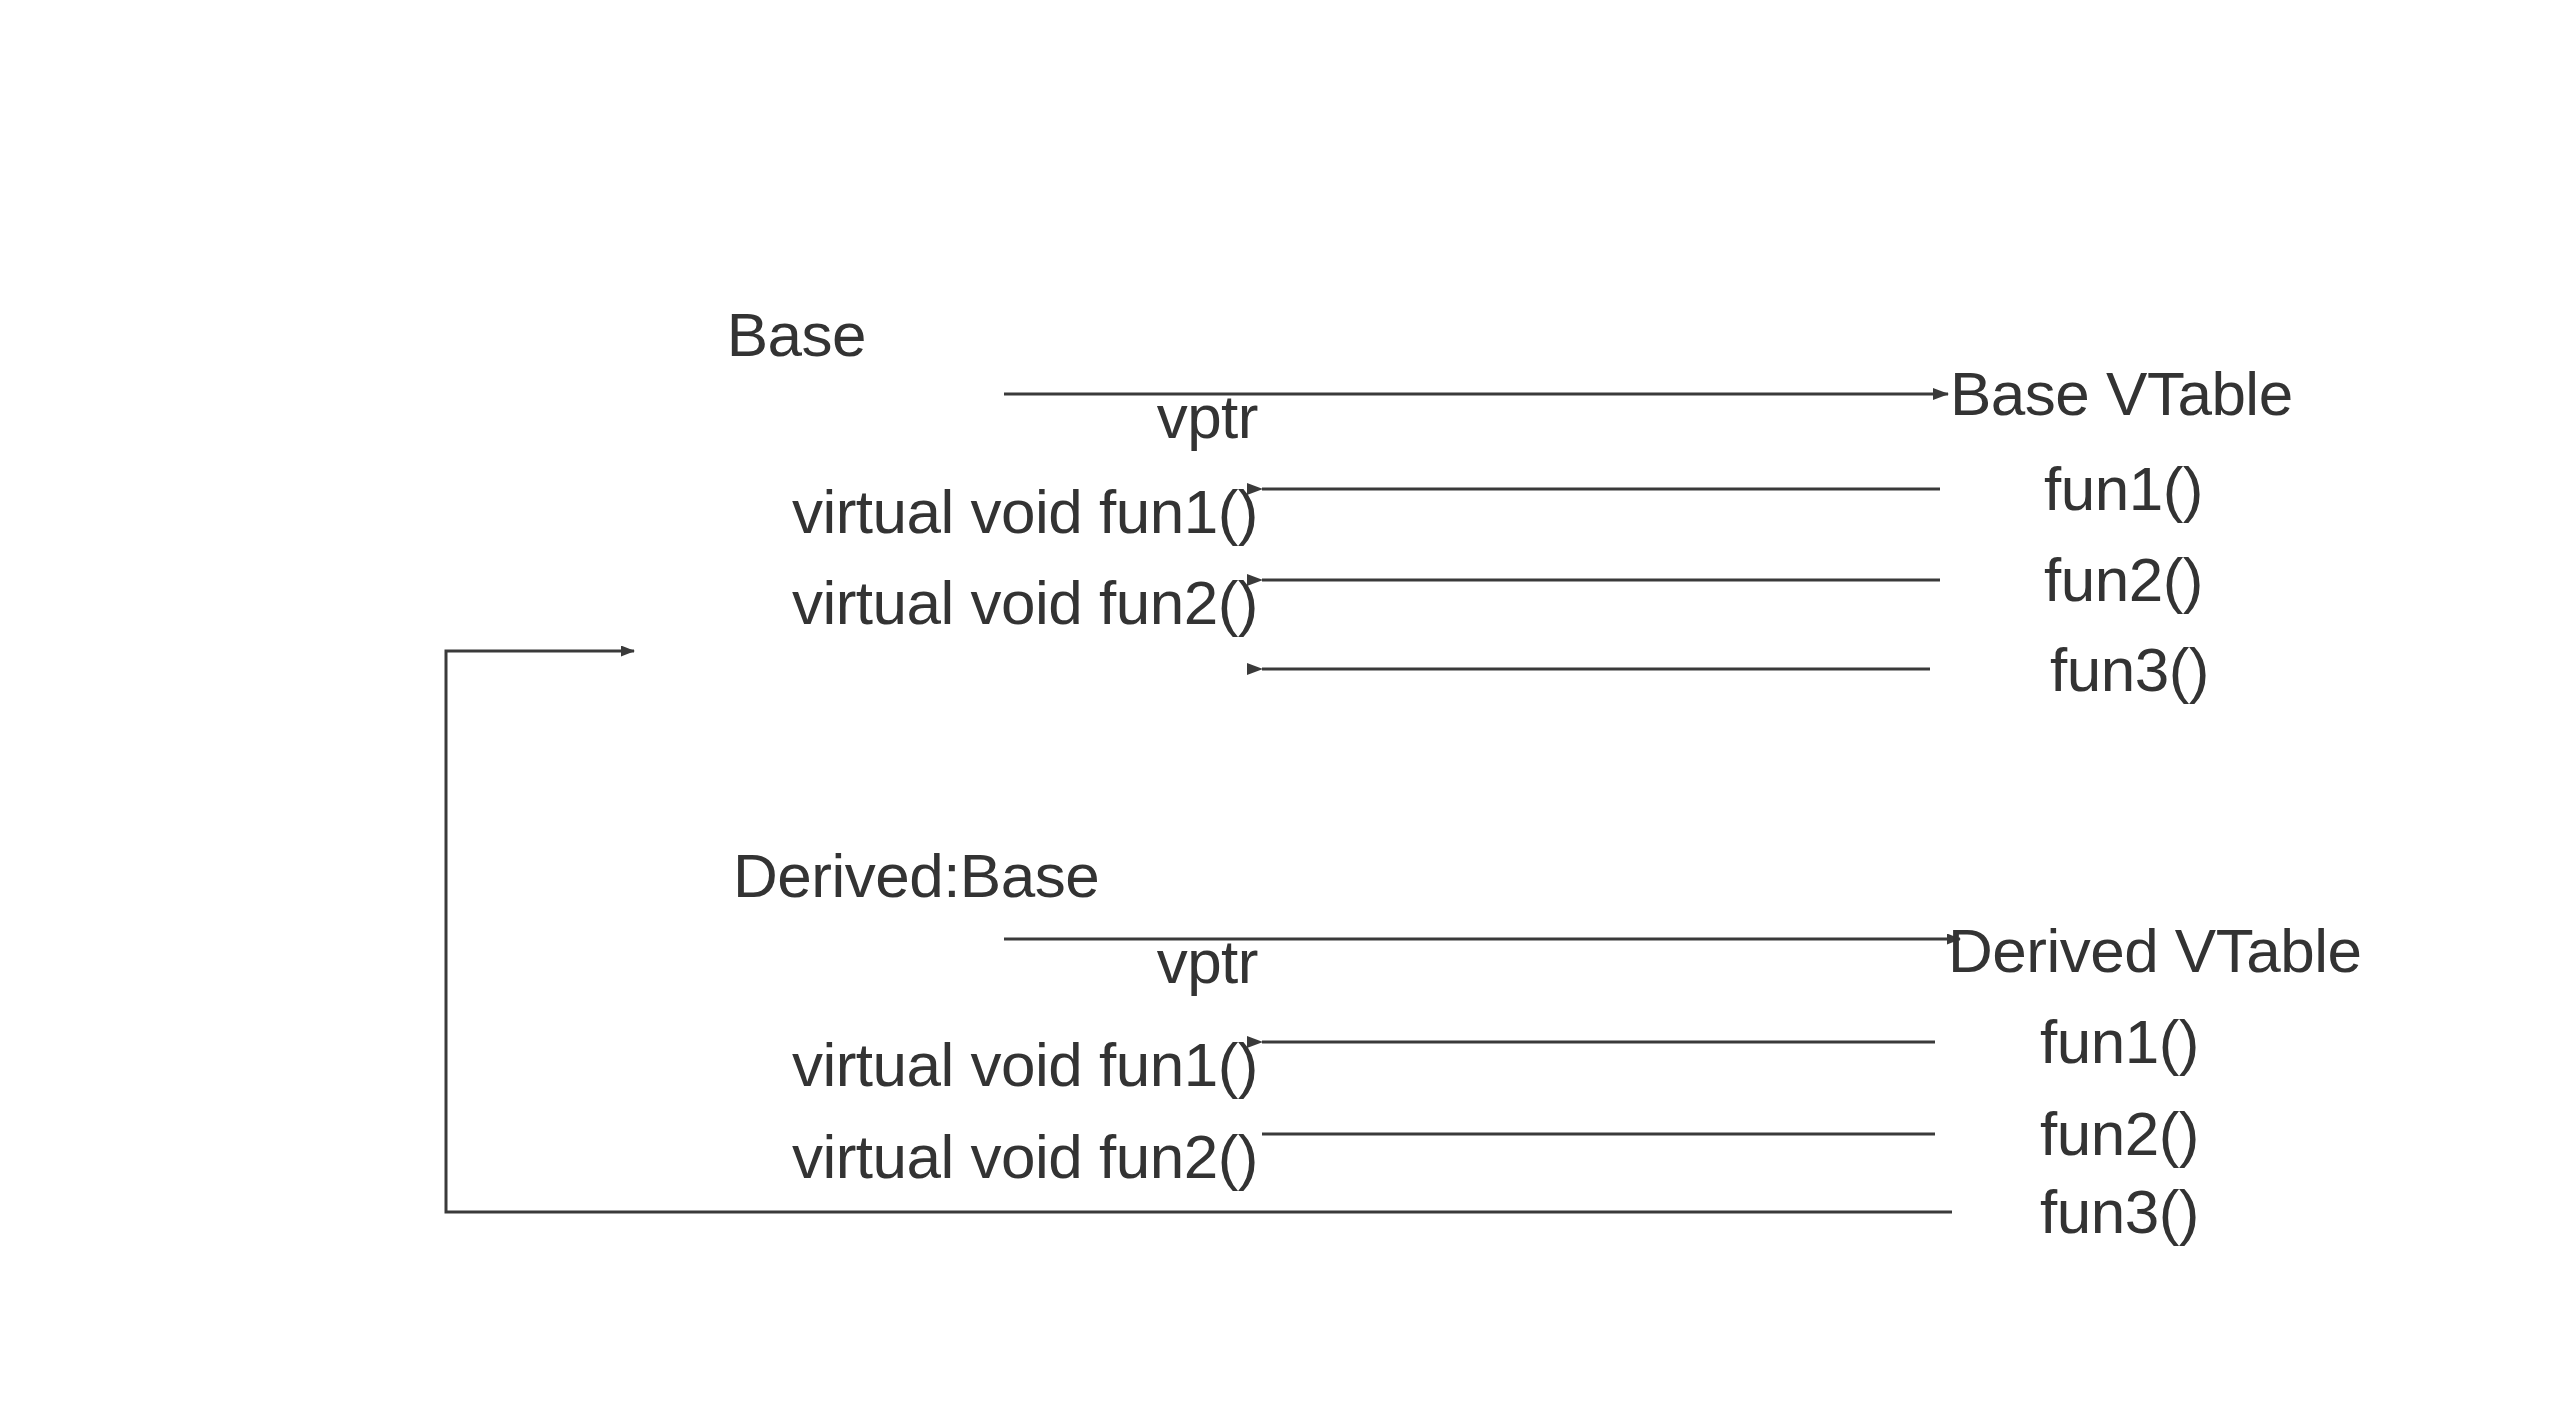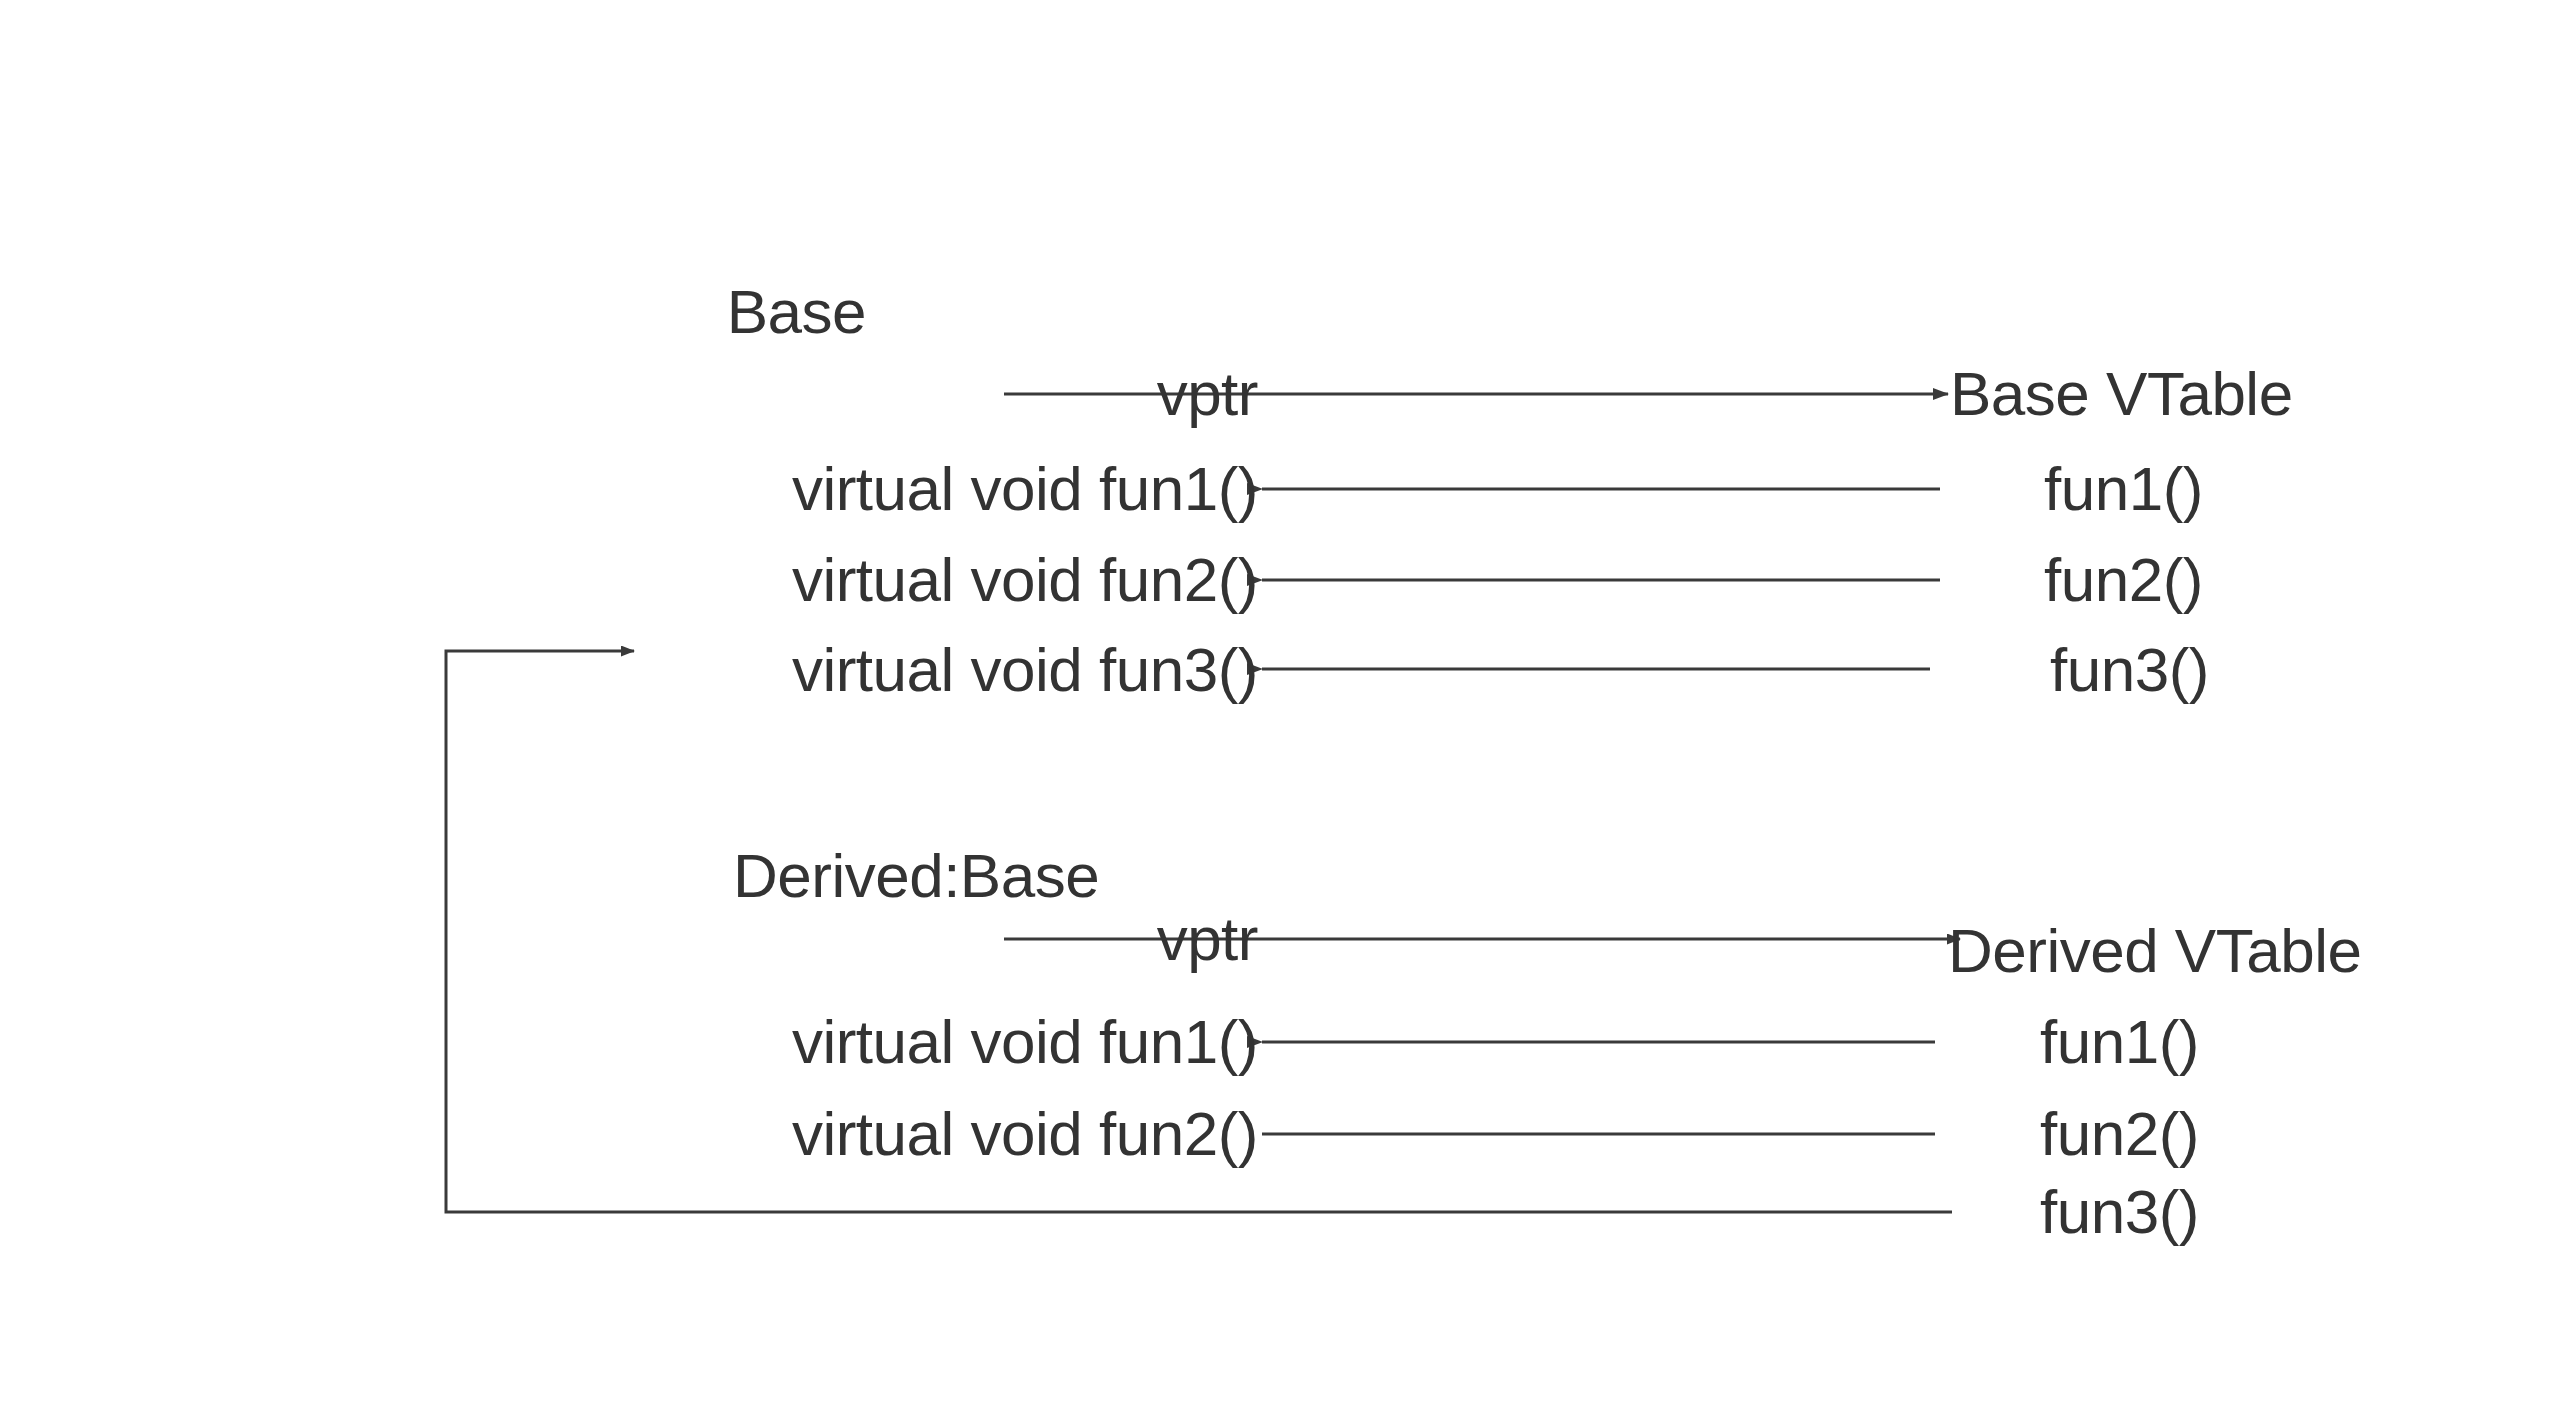--- a/index.html
+++ b/index.html
@@ -22,20 +22,21 @@
     line-height: 62px;
     color: #333333;
     white-space: nowrap;
     letter-spacing: -0.5px;
   }
   
   .objcol {
     position: absolute;
     right: 1296px;            
     text-align: right;
+    margin-top: 23px;
   }
   
   .vtcol {
     position: absolute;
     left: 1950px;
     text-align: right;
   }
   svg.wires {
     position: absolute;
     left: 0;
@@ -86,21 +87,20 @@
   <div class="lbl objcol" style="top:281px; right:1296px;">
     <span style="position:relative; left:-392px;">Base</span>
   </div>
 
   <div class="lbl objcol" style="top:363px;">vptr</div>
 
   <div class="lbl objcol" style="top:458px;">virtual void fun1()</div>
 
   <div class="lbl objcol" style="top:549px;">virtual void fun2()</div>
 
-  <div class="lbl objcol" style="top:639px;">virtual void fun3()</div>
 
   <div class="lbl vtcol" style="top:363px;">Base VTable</div>
 
   <div class="lbl vtcol" style="top:458px; left:2044px;">fun1()</div>
 
   <div class="lbl vtcol" style="top:549px; left:2044px;">fun2()</div>
 
   <div class="lbl vtcol" style="top:639px; left:2050px;">fun3()</div>
 
   <div class="lbl" style="top:845px; left:733px;">Derived:Base</div>

